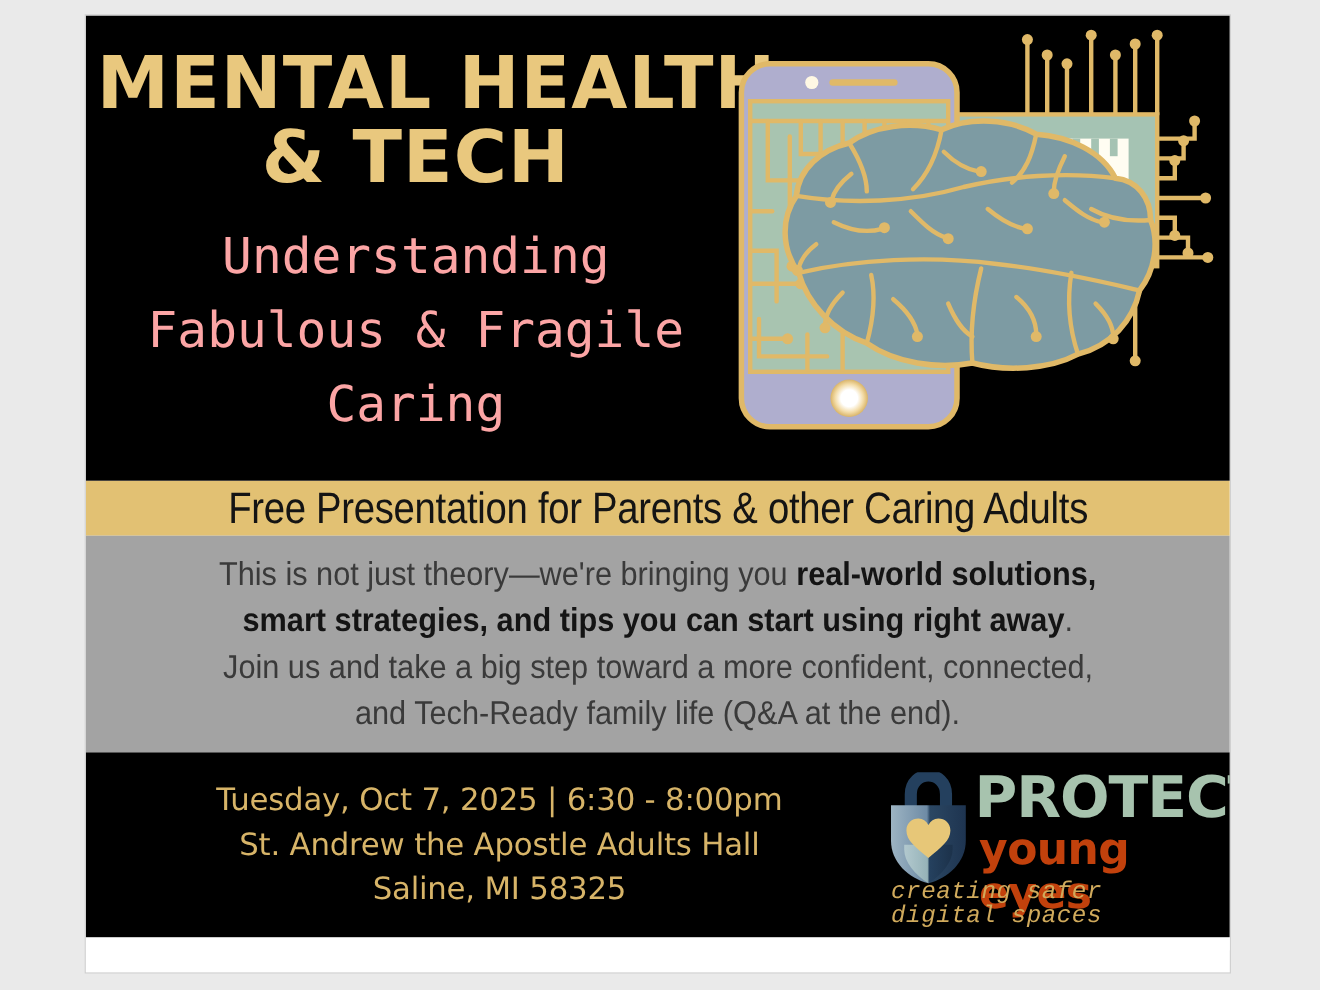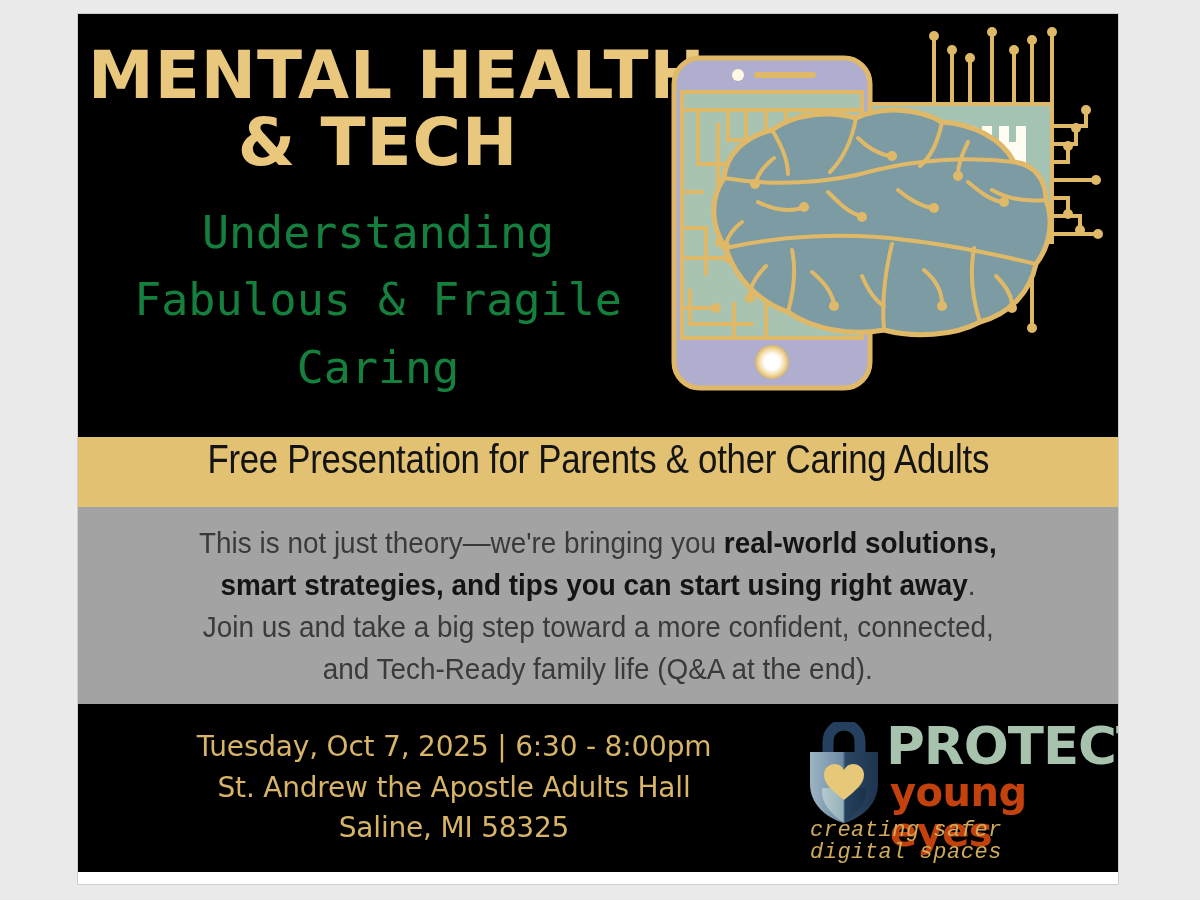--- a/index.html
+++ b/index.html
@@ -46,44 +46,44 @@
     font-weight: bold;
     font-size: 66px;
     line-height: 1.02;
     letter-spacing: 1px;
     white-space: nowrap;
   }
   .title-line.l1 { padding-left: 10px; }
   .title-line.l2 { padding-left: 0px; margin-top: 0; }
 
   .subtitle {
-    color: #15803d;
+    color: #fca5a5;
     font-family: "DejaVu Sans Mono", monospace;
     font-size: 45px;
     line-height: 1.5;
     margin-top: 22px;
     letter-spacing: 0px;
   }
 
   
   .illo {
     position: absolute;
     left: 584px;
     top: 0px;
     width: 460px;
     height: 423px;
   }
 
   
   .banner {
     width: 100%;
-    height: 70px;
+    height: 50px;
     background: #e2c173;
     display: flex;
-    align-items: flex-start;
+    align-items: center;
     justify-content: center;
   }
   .banner-text {
     color: #141414;
     font-family: "Liberation Sans", sans-serif;
     font-size: 40px;
     font-weight: 400;
     transform: scaleX(0.87);
     white-space: nowrap;
     letter-spacing: -0.3px;

